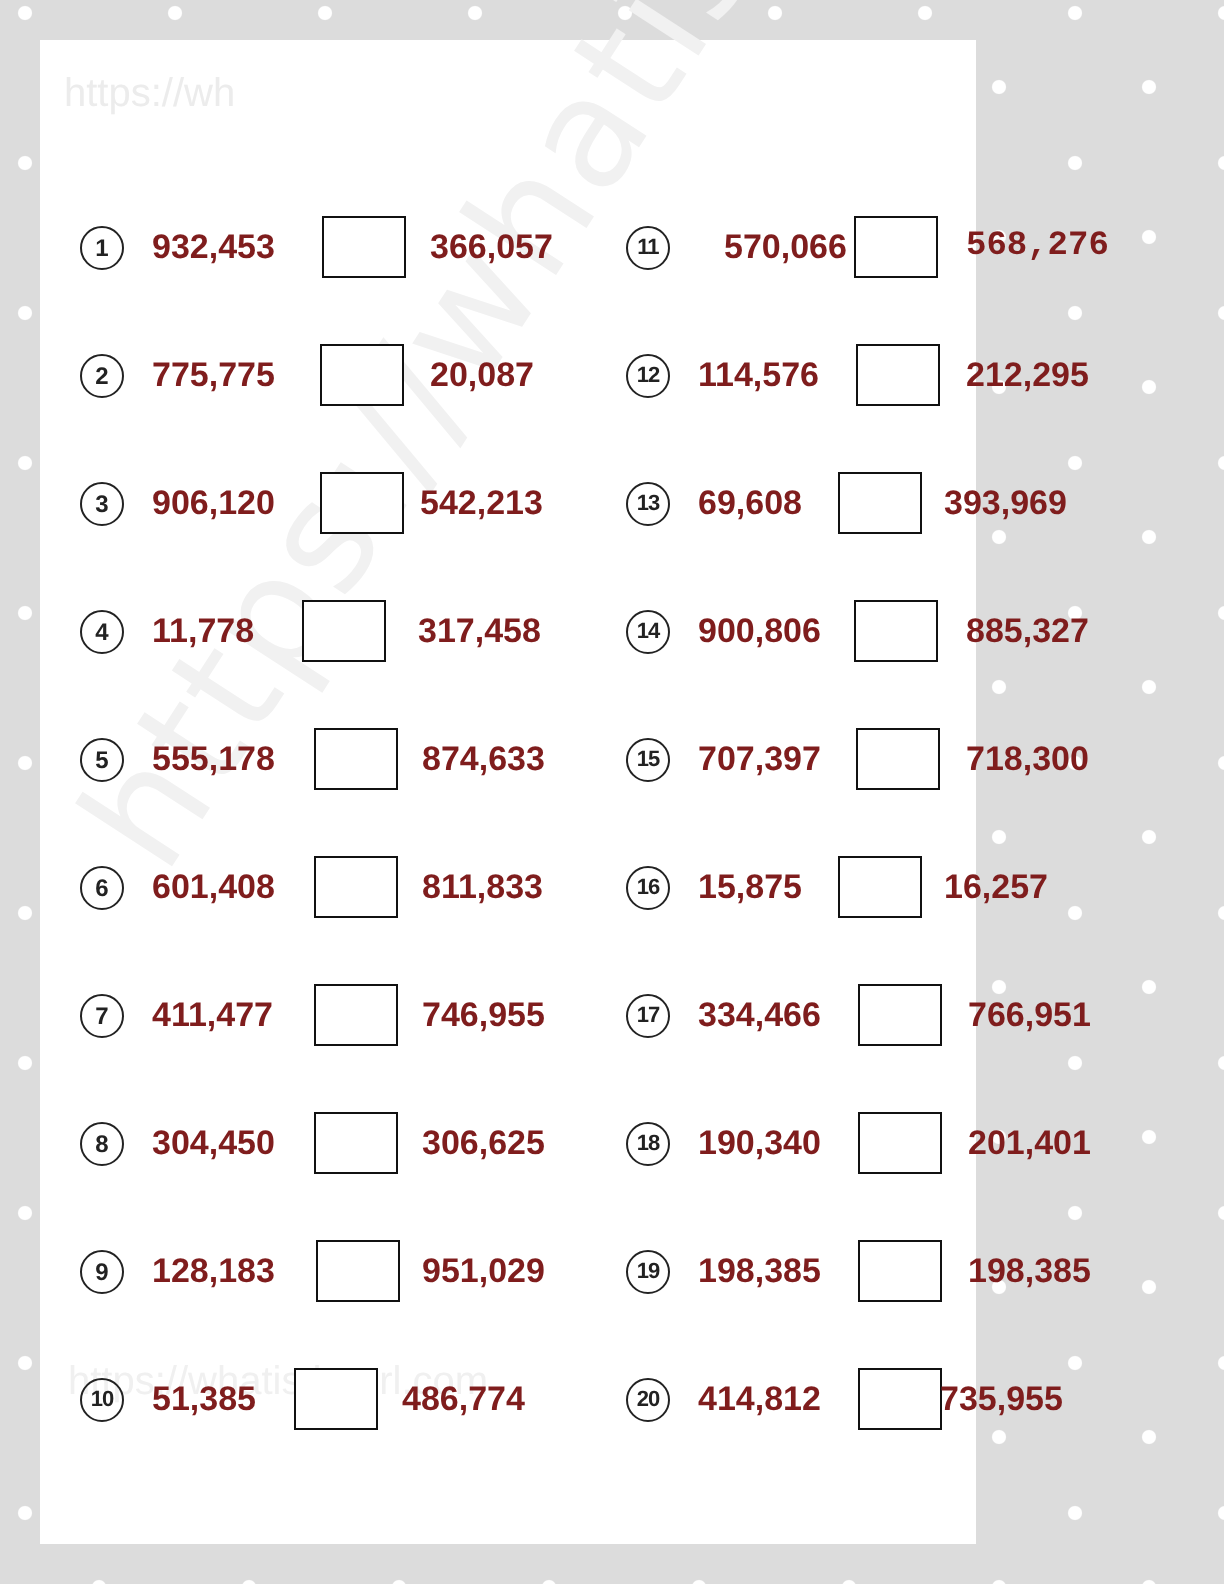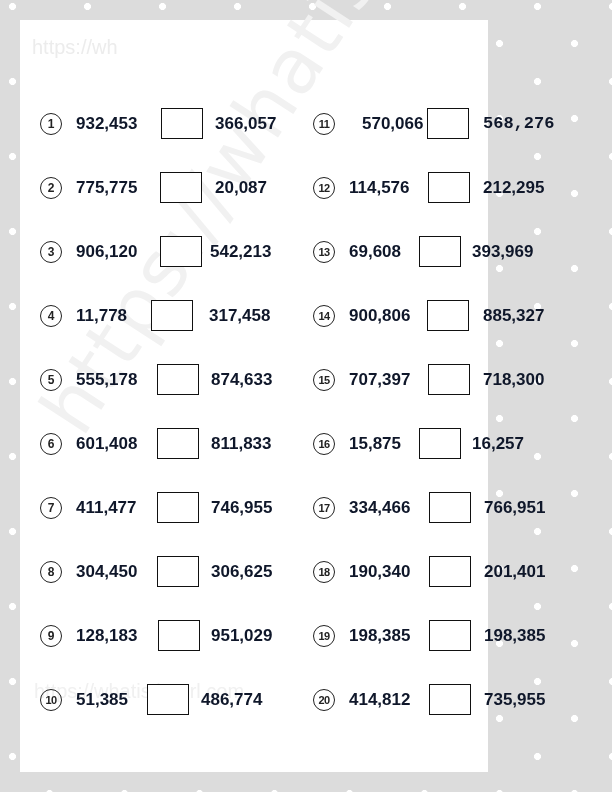--- a/index.html
+++ b/index.html
@@ -43,21 +43,21 @@
     position: absolute; height: 32px; display: block;
   }
   .num-circle {
     position: absolute; left: 0; top: 5px; width: 20px; height: 20px;
     border: 1.2px solid #222; border-radius: 50%;
     font-size: 12px; line-height: 20px; text-align: center; color: #222;
     font-weight: bold; box-sizing: content-box;
   }
   .num-circle.two { font-size: 11px; letter-spacing: -0.5px; }
   .left-num, .right-num {
-    position: absolute; top: 5px; font-size: 17px; font-weight: bold; color: #0f172a;
+    position: absolute; top: 5px; font-size: 17px; font-weight: bold; color: #7f1d1d;
     line-height: 22px; white-space: nowrap;
   }
   .answer-box {
     position: absolute; top: 0; width: 42px; height: 31px;
     border: 1.3px solid #111; background: #fff; box-sizing: border-box;
   }
   .footer {
     position: absolute; left: 0; right: 0; top: 721px; text-align: center;
     font-size: 11px; color: #333;
   }
@@ -183,16 +183,16 @@
   <div class="problem" style="left:293px; top:600px;">
     <span class="num-circle two">19</span>
     <span class="left-num" style="left:36px;">198,385</span>
     <span class="answer-box" style="left:116px;"></span>
     <span class="right-num" style="left:171px;">198,385</span>
   </div>
   <div class="problem" style="left:293px; top:664px;">
     <span class="num-circle two">20</span>
     <span class="left-num" style="left:36px;">414,812</span>
     <span class="answer-box" style="left:116px;"></span>
-    <span class="right-num" style="left:171px;">735,955</span>
+    <span class="right-num" style="left:157px;">735,955</span>
   </div>
 
 </div>
 
 </body></html>

